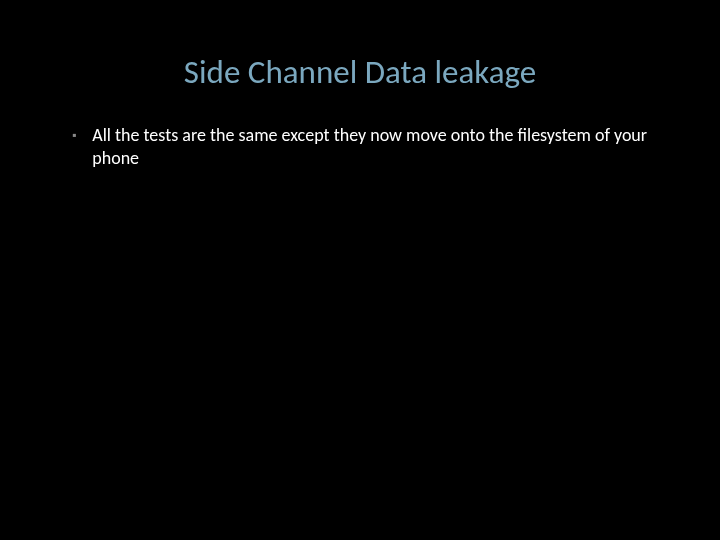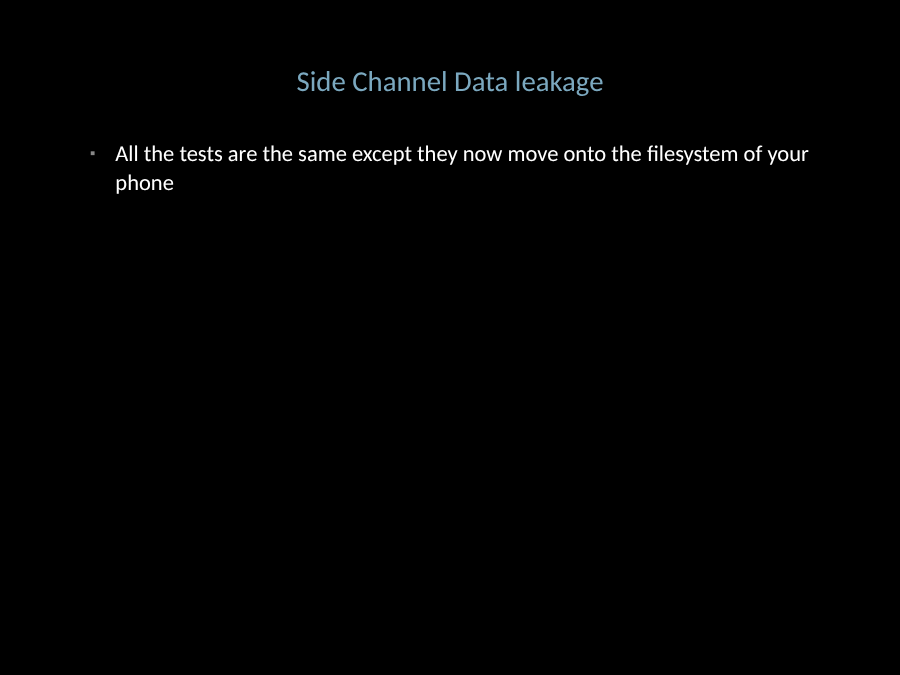--- a/index.html
+++ b/index.html
@@ -15,21 +15,21 @@
     overflow: hidden;
     position: relative;
   }
   .slide {
     width: 100%;
     height: 100%;
     padding: 0;
   }
   .title {
     color: #7ba8bf;
-    font-size: 23px;
+    font-size: 33px;
     font-weight: 400;
     text-align: center;
     padding-top: 52px;
     padding-left: 100px;
     padding-right: 100px;
     letter-spacing: 0px;
   }
   .content {
     padding-top: 32px;
     padding-left: 72px;

